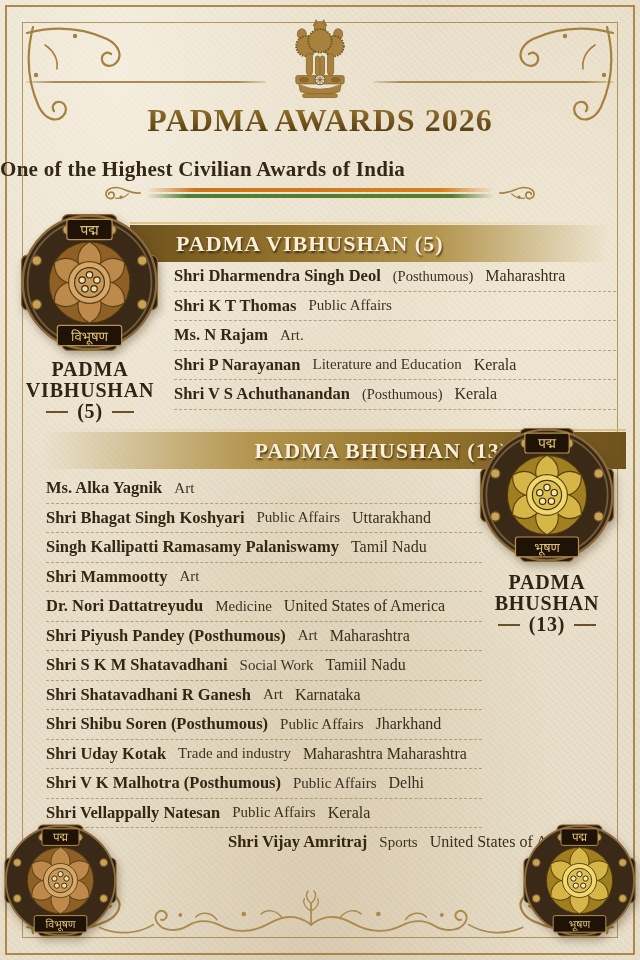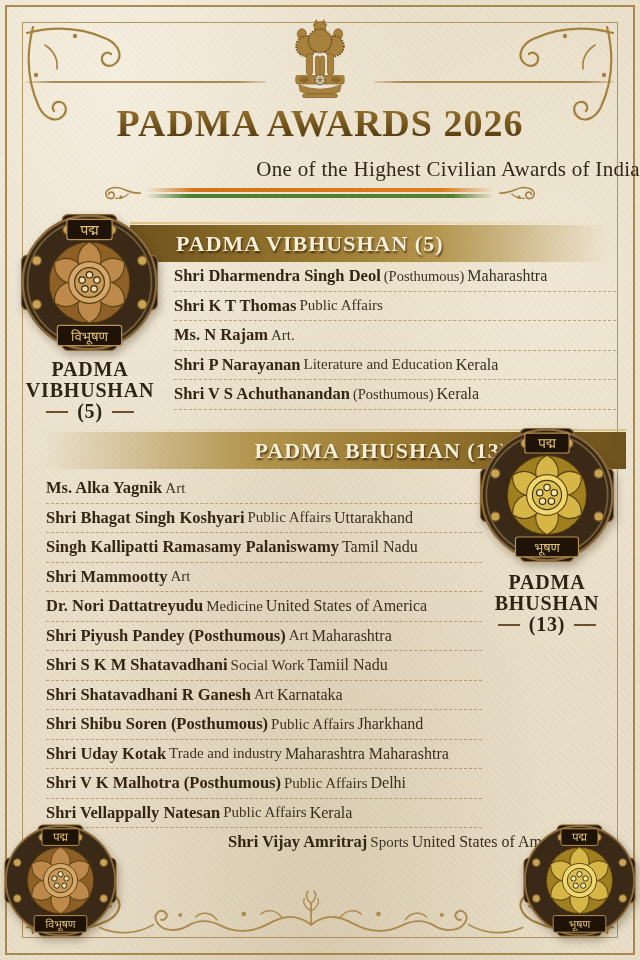--- a/index.html
+++ b/index.html
@@ -22,26 +22,26 @@
   .corner.tr{top:23px;right:23px;transform:scaleX(-1);}
   .corner.bl{bottom:23px;left:23px;transform:scaleY(-1);}
   .corner.br{bottom:23px;right:23px;transform:scale(-1,-1);}
   
   .emblem{position:absolute;left:286px;top:12px;width:68px;height:94px;}
   .shelf{position:absolute;top:81px;height:2px;background:linear-gradient(90deg,rgba(158,122,58,.2),rgba(158,122,58,.85) 12%,rgba(158,122,58,.85) 88%,rgba(158,122,58,.2));}
   .shelf.l{left:26px;width:240px;}
   .shelf.r{right:26px;width:240px;}
   .title{
     position:absolute;left:0;right:0;top:104px;text-align:center;
-    font-size:38px;font-weight:bold;letter-spacing:1px;line-height:1.05;
+    font-size:32px;font-weight:bold;letter-spacing:1px;line-height:1.05;
     color:#5a3e12;
     background:linear-gradient(180deg,#9a7836 0%,#7a5a1f 45%,#472f0b 100%);
     -webkit-background-clip:text;background-clip:text;-webkit-text-fill-color:transparent;
   }
-  .subtitle{position:absolute;left:0;right:0;top:157px;text-align:right;font-size:21px;color:#332817;letter-spacing:.3px;}
+  .subtitle{position:absolute;left:0;right:0;top:157px;text-align:left;font-size:21px;color:#332817;letter-spacing:.3px;font-weight:bold;}
   .divider{position:absolute;left:100px;right:100px;top:183px;height:20px;display:flex;align-items:center;}
   .divider .curl{width:42px;height:22px;flex:0 0 auto;}
   .divider .bars{flex:1;margin:0 4px;}
   .bar-saffron{height:4px;border-radius:2px;background:linear-gradient(90deg,rgba(212,121,26,0),#cf7418 14%,#d97f1e 85%,rgba(212,121,26,0));}
   .bar-gap{height:2px;}
   .bar-green{height:4px;border-radius:2px;background:linear-gradient(90deg,rgba(78,127,53,0),#4e7f35 12%,#557f2f 88%,rgba(78,127,53,0));}
   
   .banner{position:absolute;height:37px;display:flex;align-items:center;
     font-weight:bold;font-size:22px;letter-spacing:1px;color:#f8efd8;
     text-shadow:1px 2px 2px rgba(44,24,4,.75);white-space:nowrap;}
@@ -50,21 +50,21 @@
   .banner1::before{content:"";position:absolute;left:0;right:0;top:-3px;height:2px;
     background:linear-gradient(90deg,rgba(219,190,125,.9),rgba(219,190,125,0) 95%);}
   .banner2{left:24px;right:14px;top:432px;justify-content:flex-end;padding-right:118px;
     background:linear-gradient(270deg,#6e521c 0%,#96762f 35%,#b3954e 62%,rgba(189,164,110,0) 97%);}
   .banner2::before{content:"";position:absolute;left:0;right:0;top:-3px;height:2px;
     background:linear-gradient(270deg,rgba(219,190,125,.9),rgba(219,190,125,0) 95%);}
   
   .rows{position:absolute;}
   .rows1{left:174px;right:24px;top:262px;}
   .rows2{left:46px;right:158px;top:474px;}
-  .row{height:28.5px;display:flex;align-items:center;gap:3px;white-space:nowrap;
+  .row{height:28.5px;display:flex;align-items:center;gap:12px;white-space:nowrap;
     border-bottom:1px dashed rgba(141,110,59,.55);}
   .rows2 .row:last-child{border-bottom:none;margin-left:182px;}
   .name{font-weight:bold;font-size:16.5px;color:#332613;}
   .suffix{font-size:14.5px;color:#3c3020;}
   .field{font-size:15px;color:#3e3322;}
   .state{font-size:16px;color:#3a2e1d;}
   .row span:empty{display:none;}
   
   .medal{position:absolute;filter:drop-shadow(2px 4px 4px rgba(60,40,15,.35));}
   .medal svg{display:block;width:100%;height:100%;}

